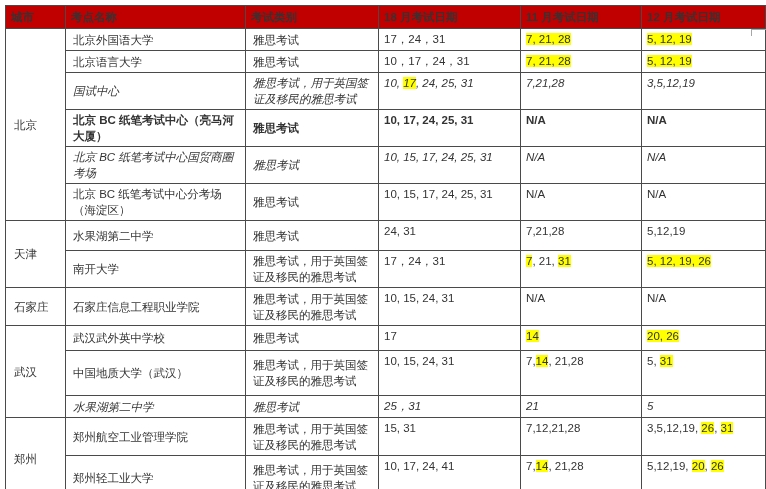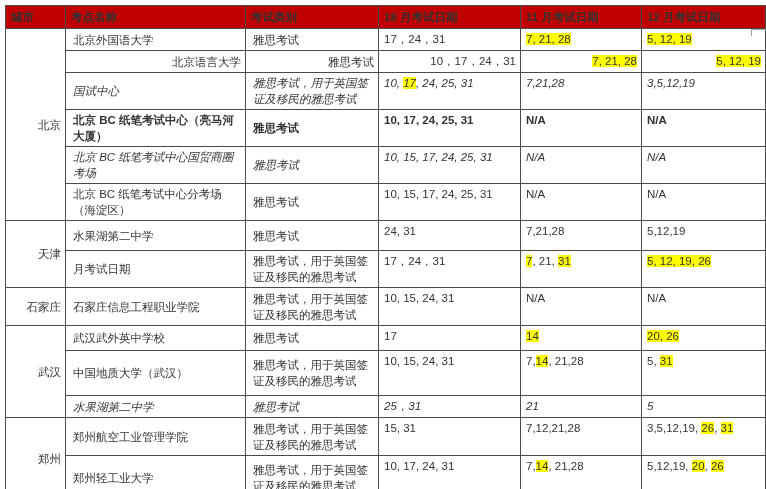--- a/index.html
+++ b/index.html
@@ -36,21 +36,20 @@
     font-weight:bold;
     text-align:left;
     padding:3px 5px;
     height:15px;
     white-space:nowrap;
   }
   td.city{
     vertical-align:middle;
     padding:2px 4px 2px 8px;
     background:#fff;
-    text-align:right;
   }
   td.center{
     vertical-align:middle;
     padding:2px 4px 2px 7px;
   }
   td.cat{
     vertical-align:middle;
     padding:2px 4px 2px 7px;
   }
   td.dates{
@@ -92,21 +91,21 @@
     </thead>
     <tbody>
         <tr style="height: 22px;">
           <td class="city" rowspan="6">北京</td>
           <td class="center">北京外国语大学</td>
           <td class="cat">雅思考试</td>
           <td class="dates"><span>17，24，31</span></td>
           <td class="dates"><span class="hl">7, 21, 28</span></td>
           <td class="dates"><span class="hl">5, 12, 19</span></td>
         </tr>
-        <tr style="height: 22px; text-align: right;">
+        <tr style="height: 22px;">
           <td class="center">北京语言大学</td>
           <td class="cat">雅思考试</td>
           <td class="dates"><span>10，17，24，31</span></td>
           <td class="dates"><span class="hl">7, 21, 28</span></td>
           <td class="dates"><span class="hl">5, 12, 19</span></td>
         </tr>
         <tr style="height: 36px; font-style: italic;">
           <td class="center">国试中心</td>
           <td class="cat">雅思考试，用于英国签证及移民的雅思考试</td>
           <td class="dates"><span>10, </span><span class="hl">17</span><span>, 24, 25, 31</span></td>
@@ -136,21 +135,21 @@
         </tr>
         <tr style="height: 30px;">
           <td class="city" rowspan="2">天津</td>
           <td class="center">水果湖第二中学</td>
           <td class="cat">雅思考试</td>
           <td class="dates"><span>24, 31</span></td>
           <td class="dates"><span>7,21,28</span></td>
           <td class="dates"><span>5,12,19</span></td>
         </tr>
         <tr style="height: 37px;">
-          <td class="center">月考试日期</td>
+          <td class="center">南开大学</td>
           <td class="cat">雅思考试，用于英国签证及移民的雅思考试</td>
           <td class="dates"><span>17，24，31</span></td>
           <td class="dates"><span class="hl">7</span><span>, 21, </span><span class="hl">31</span></td>
           <td class="dates"><span class="hl">5, 12, 19, 26</span></td>
         </tr>
         <tr style="height: 38px;">
           <td class="city" rowspan="1">石家庄</td>
           <td class="center">石家庄信息工程职业学院</td>
           <td class="cat">雅思考试，用于英国签证及移民的雅思考试</td>
           <td class="dates"><span>10, 15, 24, 31</span></td>
@@ -183,20 +182,20 @@
           <td class="city" rowspan="2">郑州</td>
           <td class="center">郑州航空工业管理学院</td>
           <td class="cat">雅思考试，用于英国签证及移民的雅思考试</td>
           <td class="dates"><span>15, 31</span></td>
           <td class="dates"><span>7,12,21,28</span></td>
           <td class="dates"><span>3,5,12,19, </span><span class="hl">26</span><span>, </span><span class="hl">31</span></td>
         </tr>
         <tr style="height: 45px;">
           <td class="center">郑州轻工业大学</td>
           <td class="cat">雅思考试，用于英国签证及移民的雅思考试</td>
-          <td class="dates"><span>10, 17, 24, 31</span></td>
+          <td class="dates"><span>10, 17, 24, 41</span></td>
           <td class="dates"><span>7,</span><span class="hl">14</span><span>, 21,28</span></td>
           <td class="dates"><span>5,12,19, </span><span class="hl">20</span><span>, </span><span class="hl">26</span></td>
         </tr>
       </tbody>
   </table>
   <div class="corner-bracket"></div>
 </div>
 
 </body></html>

